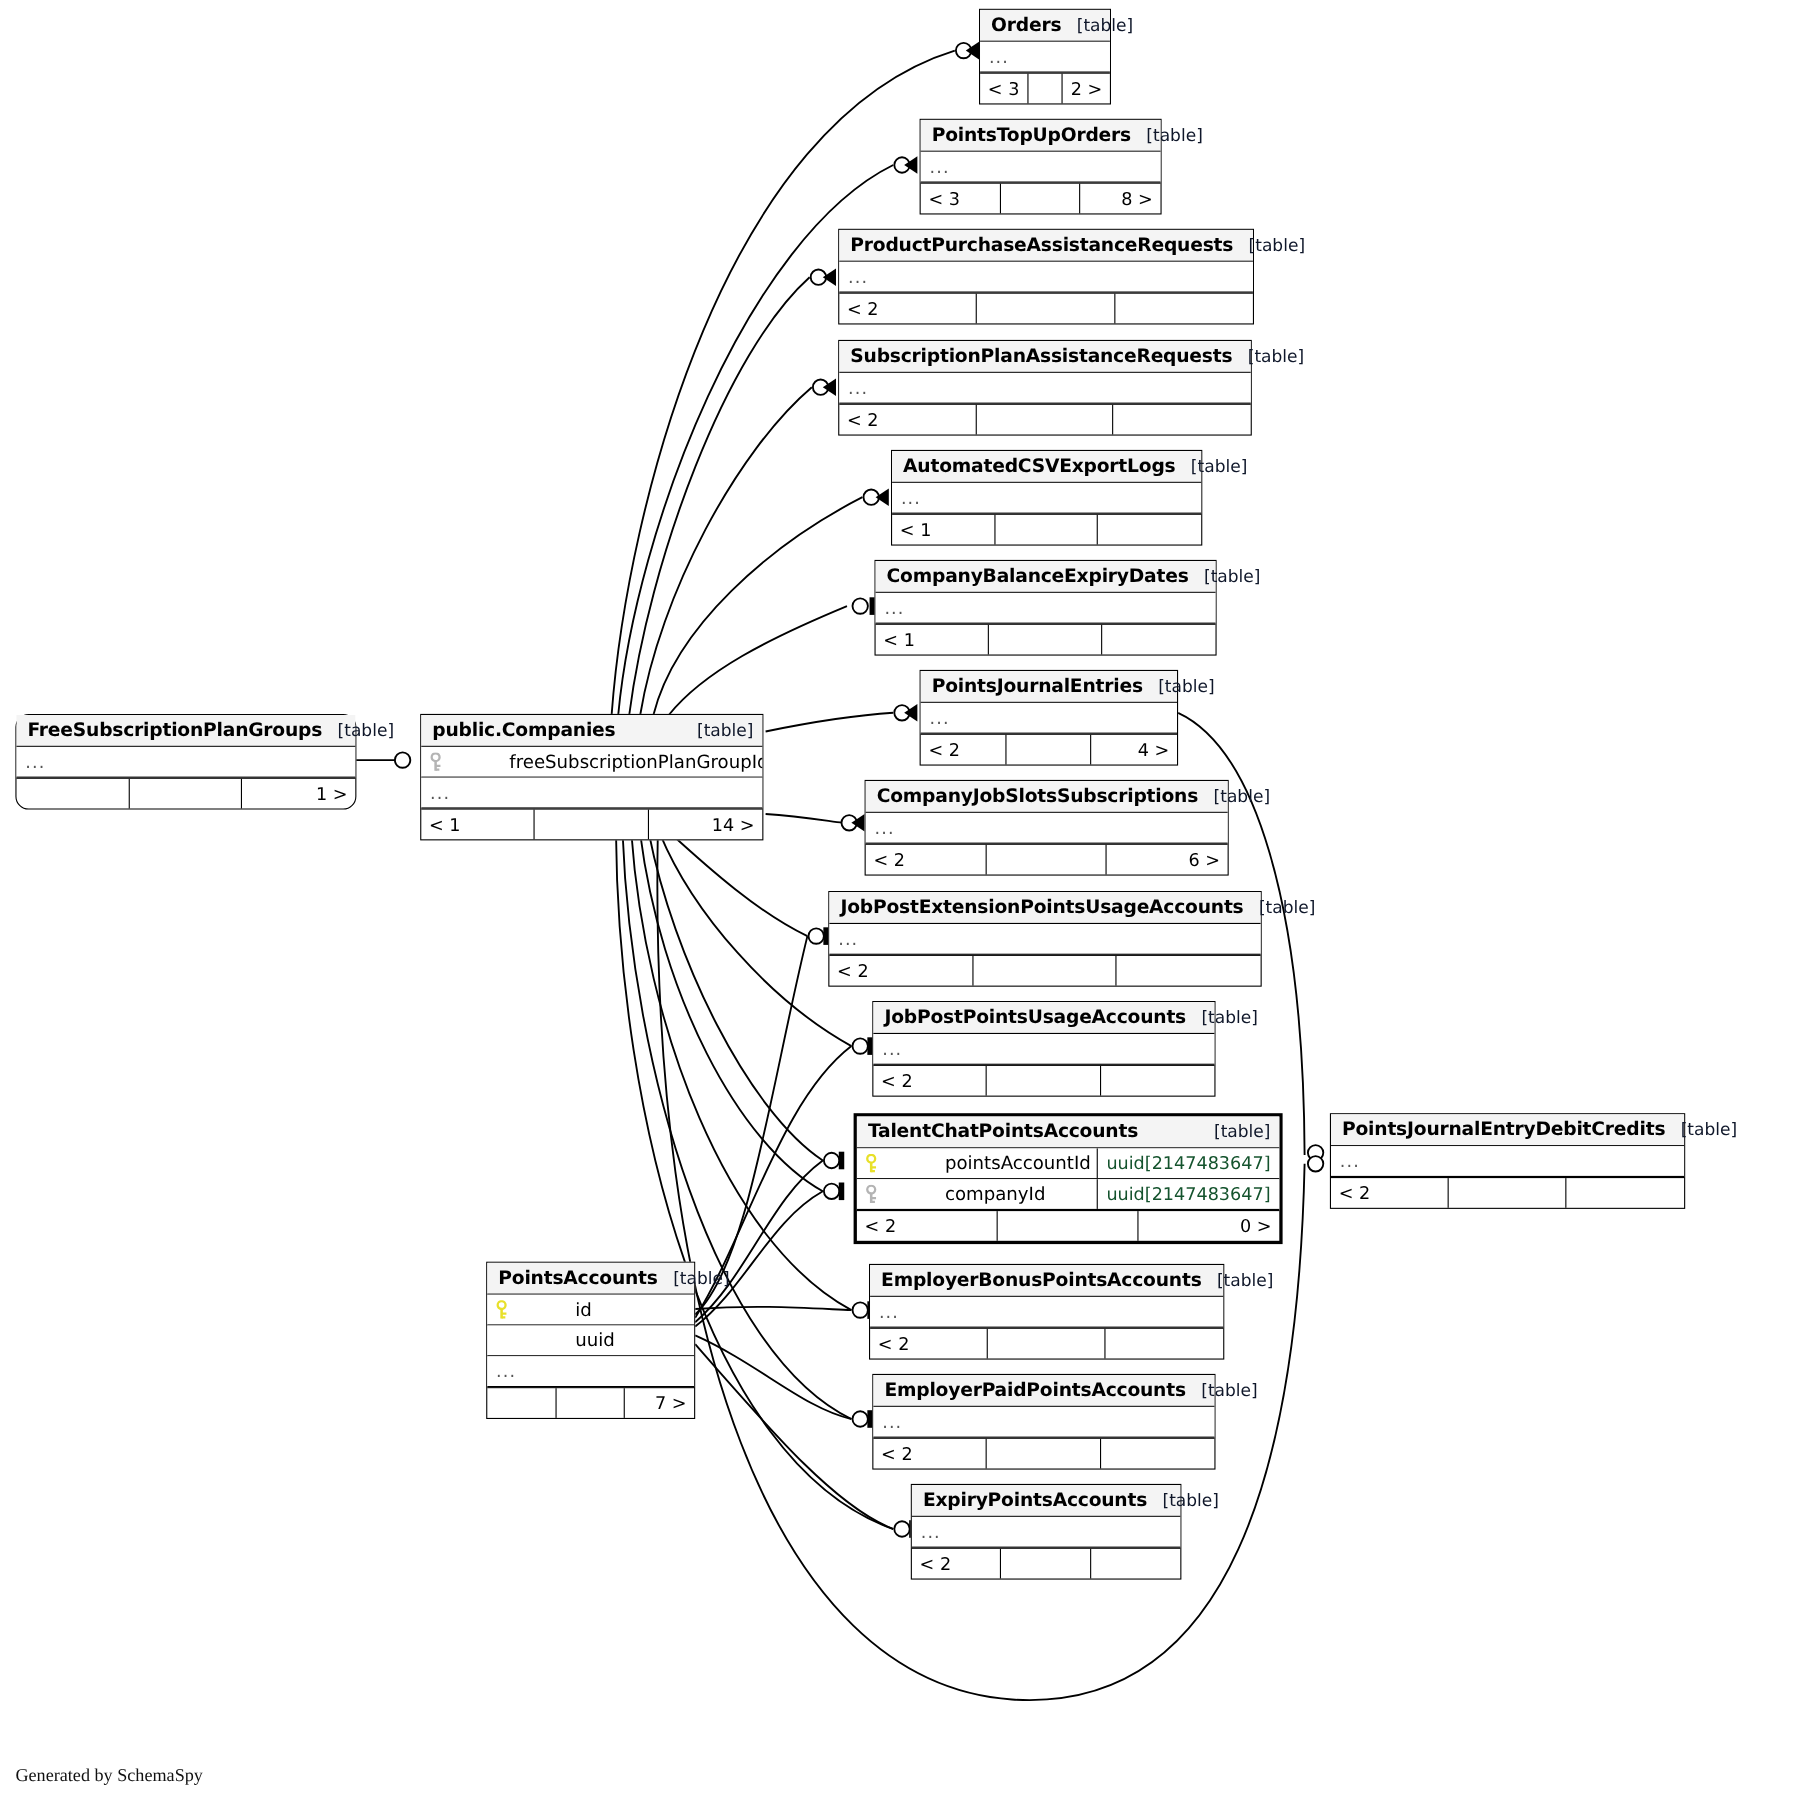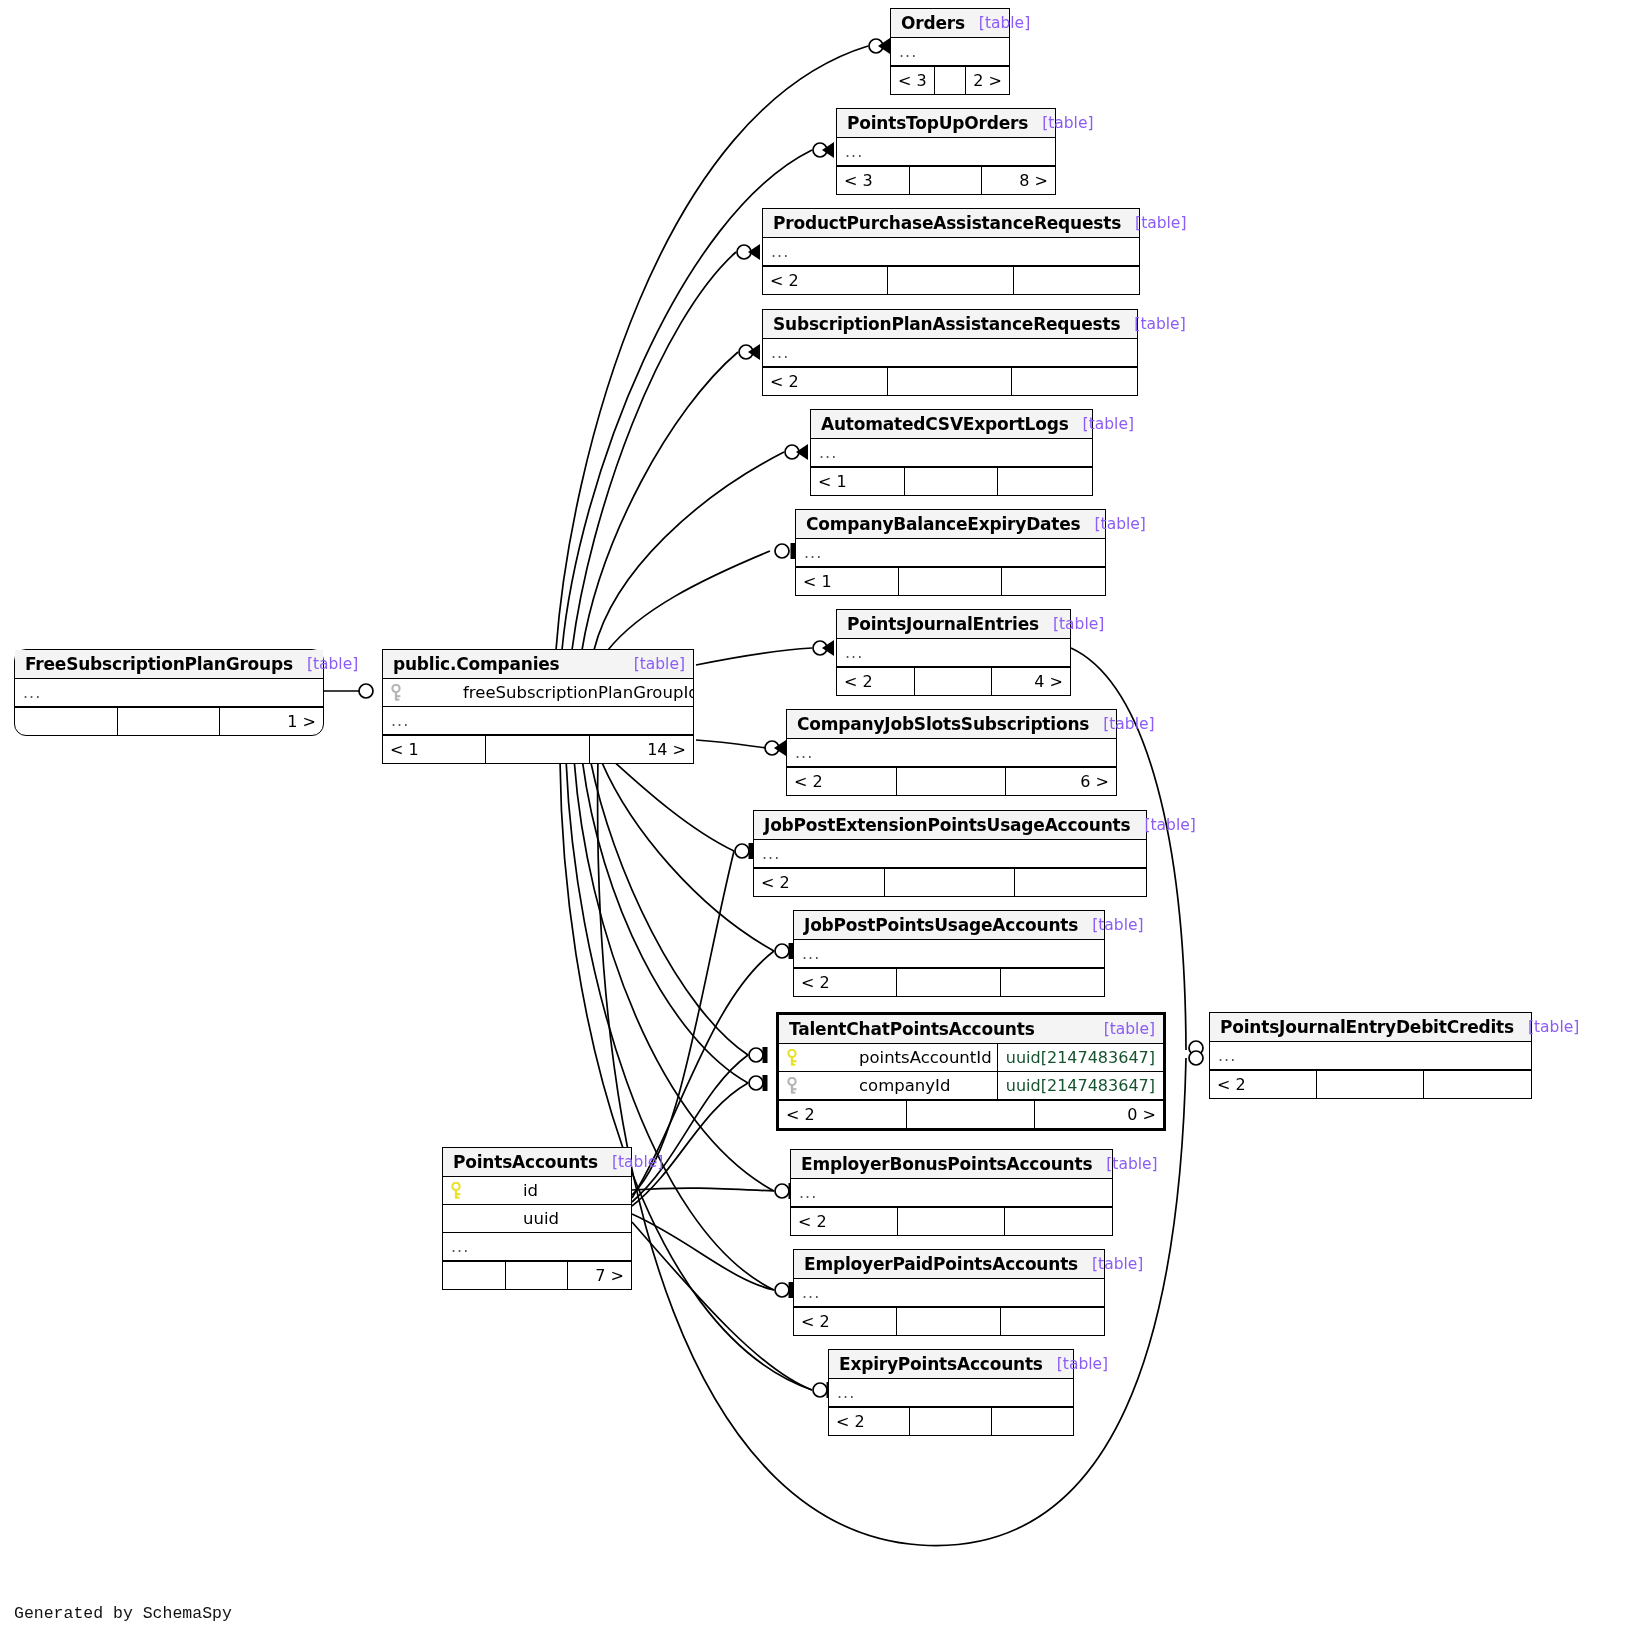--- a/index.html
+++ b/index.html
@@ -45,21 +45,21 @@
   }
   .tname {
     font-weight: bold;
     font-size: 17px;
     color: #000;
     letter-spacing: -0.2px;
     white-space: nowrap;
   }
   .ttag {
     font-size: 15.5px;
-    color: #8b5cf6;
+    color: #0f172a;
     font-weight: normal;
     padding-left: 14px;
     white-space: nowrap;
   }
   .trow {
     display: flex;
     align-items: center;
     height: 28px;
     border-bottom: 1.4px solid #000;
     box-sizing: border-box;
@@ -127,21 +127,21 @@
   .fcell:last-child { border-right: none; }
   .fcell.l { justify-content: flex-start; }
   .fcell.c { justify-content: center; }
   .fcell.r { justify-content: flex-end; }
   .credit {
     position: absolute;
     left: 14px;
     top: 1604px;
     font-size: 16.5px;
     color: #111;
-    font-family: Liberation Mono, monospace;
+    font-family: Liberation Serif, serif;
   }
 </style>
 </head>
 <body>
 
 <div id="canvas">
 
   <svg id="edges" viewBox="0 0 1632 1649" xmlns="http://www.w3.org/2000/svg">
     <g fill="none" stroke="#000" stroke-width="1.7">
 

